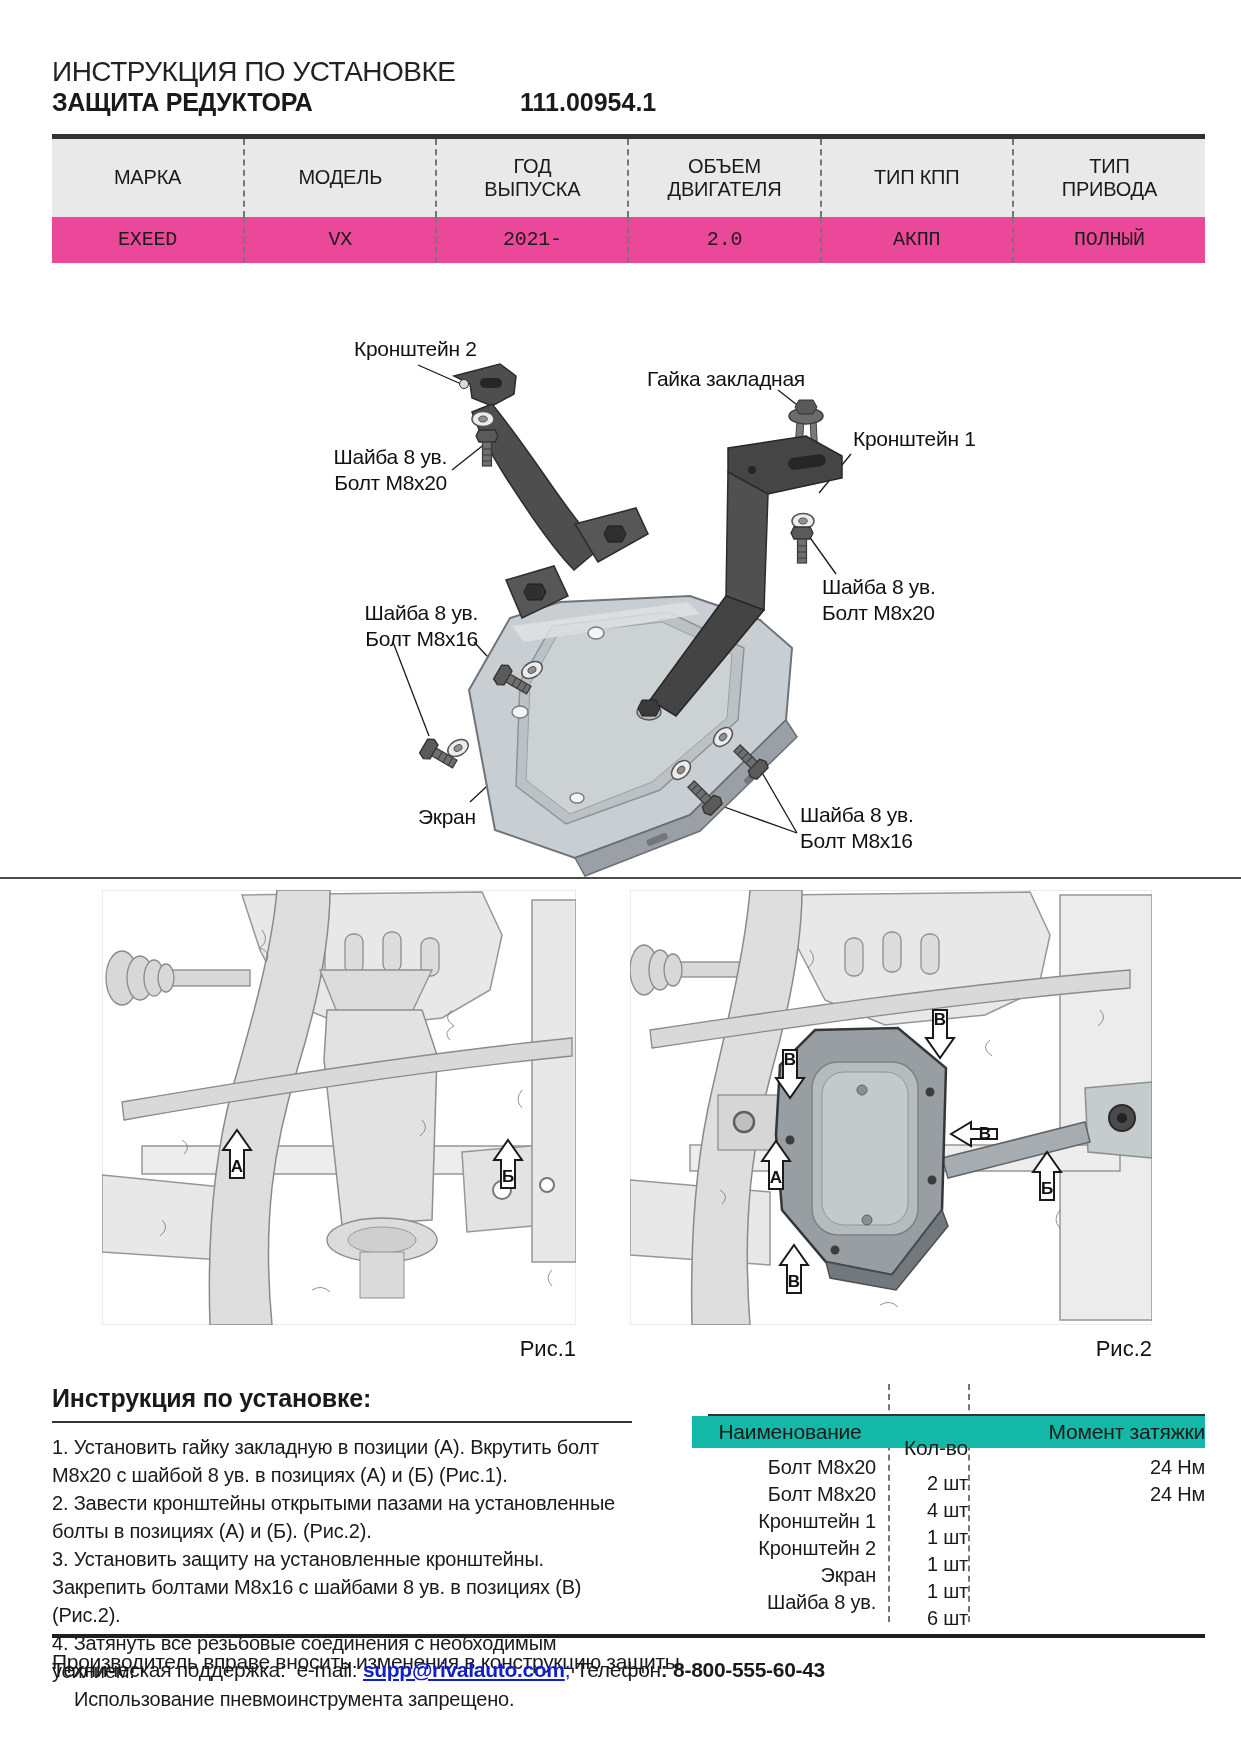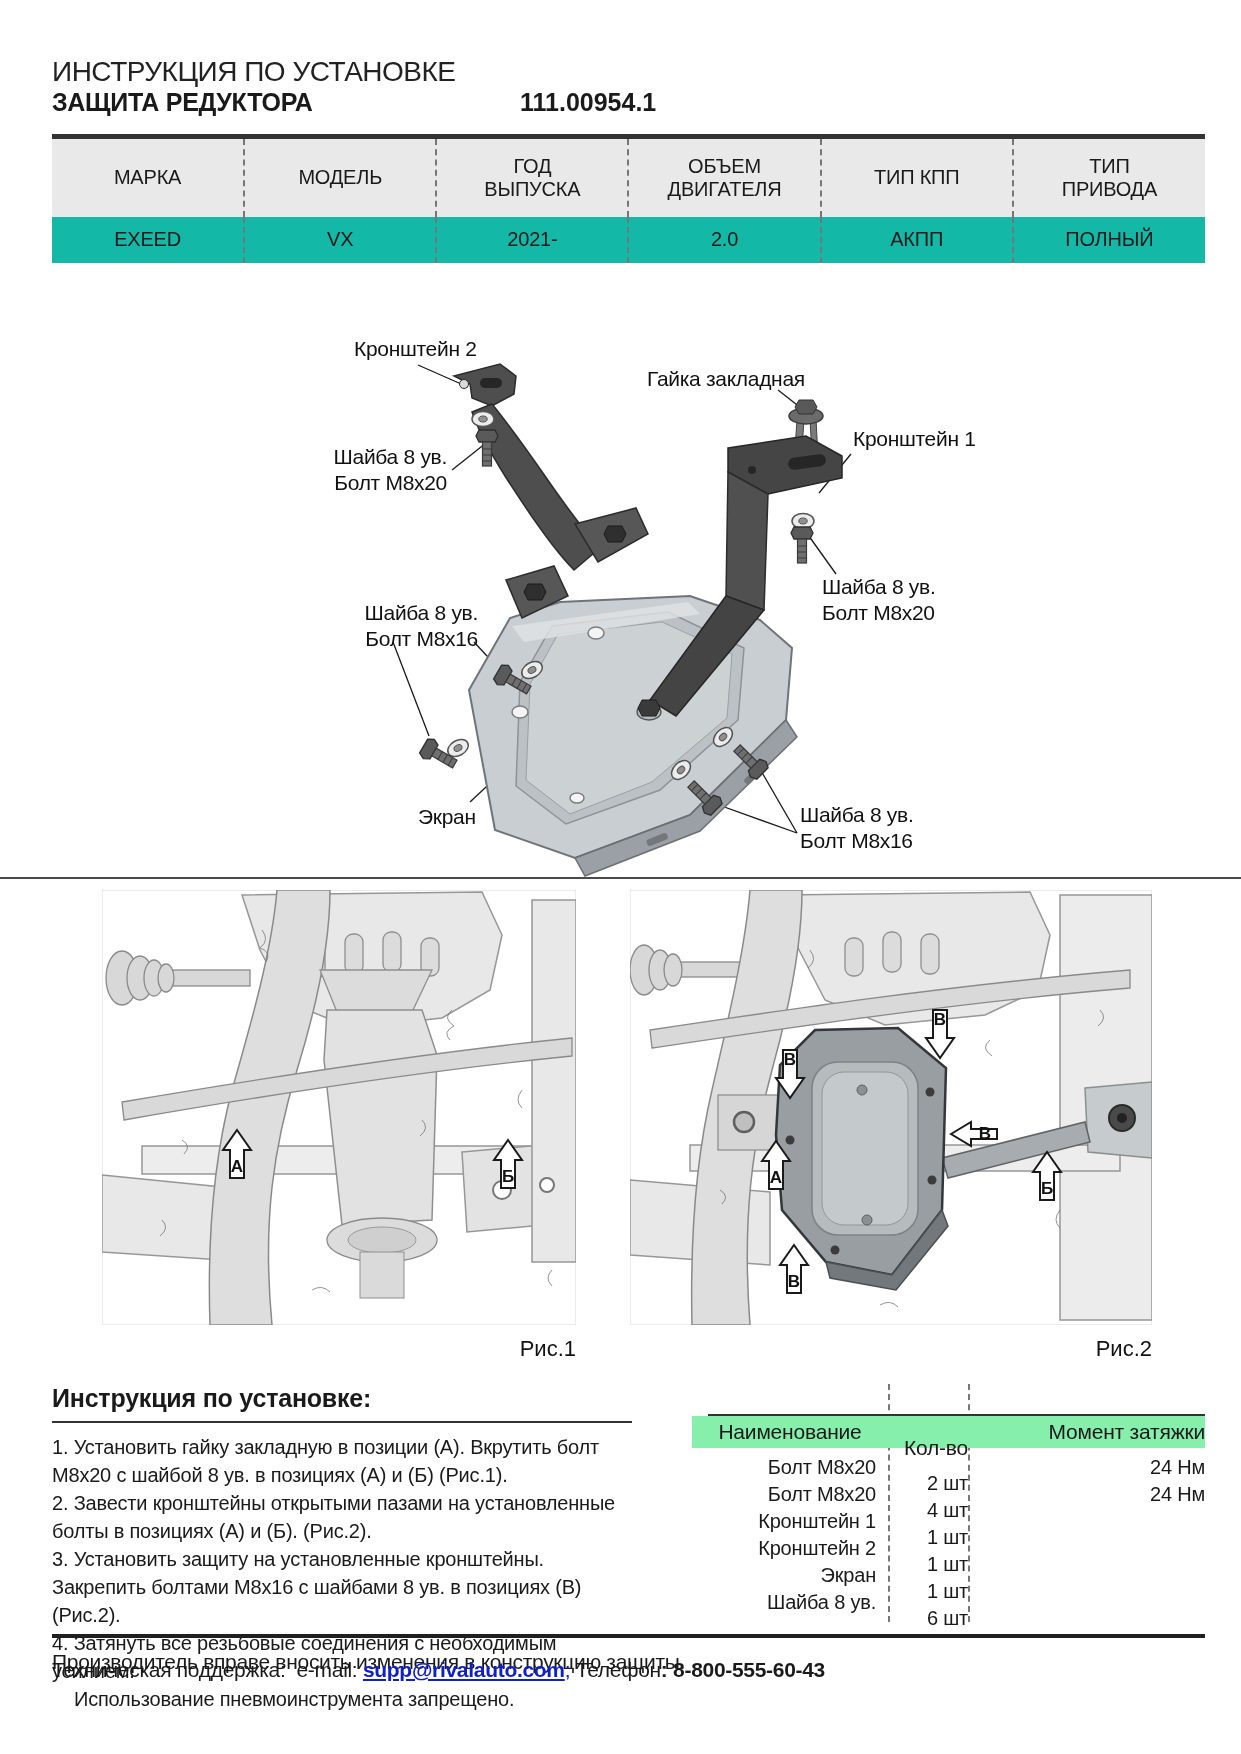--- a/index.html
+++ b/index.html
@@ -14,21 +14,21 @@
 
   
   .vehicle-table { position:absolute; left:52px; top:134px; width:1153px; border-collapse:collapse; table-layout:fixed; }
   .vehicle-table thead tr { background:#e9e9e9; }
   .vehicle-table th, .vehicle-table td {
     border-left:2px dashed #777; font-weight:normal; text-align:center; vertical-align:middle;
     font-size:20px; letter-spacing:-0.2px; white-space:pre-line;
   }
   .vehicle-table th:first-child, .vehicle-table td:first-child { border-left:none; }
   .vehicle-table thead th { height:80px; border-top:5px solid #333; }
-  .vehicle-table tbody td { height:46px; background:#14b8a6; }
+  .vehicle-table tbody td { height:46px; background:#ec4899;font-family:Liberation Mono, monospace; }
 
   
   .diagram { position:absolute; left:0; top:280px; width:1241px; height:597px; }
   .diagram svg { position:absolute; left:0; top:0; }
   .dlabel { position:absolute; font-size:21px; letter-spacing:-0.3px; color:#111; line-height:26px; white-space:nowrap; }
   .dlabel.right { text-align:right; }
   .divider { position:absolute; left:0; top:877px; width:1241px; height:2px; background:#4a4a4a; }
 
   
   .figure { position:absolute; }
@@ -45,21 +45,21 @@
   .instructions .hr { margin-top:8px; height:2px; background:#333; width:100%; }
   .instr-items { margin-top:10px; font-size:20px; line-height:28px; letter-spacing:-0.2px; }
   .instr-note { padding-left:22px; font-size:20px; line-height:28px; letter-spacing:-0.2px; }
 
   
   .parts { position:absolute; left:692px; top:1378px; width:513px; height:248px; }
   .parts .vline { position:absolute; top:6px; bottom:4px; border-left:2px dashed #777; }
   .parts .v1 { left:196px; } .parts .v2 { left:276px; }
   .parts h3 { font-size:21px; font-weight:bold; padding-left:48px; letter-spacing:-0.2px; }
   .parts .topline { position:absolute; left:16px; right:0; top:36px; height:2px; background:#333; }
-  .parts .phead { position:absolute; left:0; right:0; top:38px; height:32px; background:#86efac; display:flex; align-items:center; }
+  .parts .phead { position:absolute; left:0; right:0; top:38px; height:32px; background:#14b8a6; display:flex; align-items:center; }
   .parts .phead .c1, .parts .prow .c1 { width:196px; text-align:center; }
   .parts .phead .c2, .parts .prow .c2 { width:80px; text-align:right;margin-top:32px; }
   .parts .phead .c3, .parts .prow .c3 { flex:1; text-align:right; }
   .parts .phead > div { font-size:21px; letter-spacing:-0.2px; }
   .parts .pbody { position:absolute; left:0; right:0; top:76px; }
   .parts .prow { display:flex; height:27px; align-items:center; font-size:20px; letter-spacing:-0.2px; }
   .parts .prow .c1 { text-align:right; padding-right:12px; }
 
   
   .footer-rule { position:absolute; left:52px; top:1634px; width:1153px; height:4px; background:#1f1f1f; }

